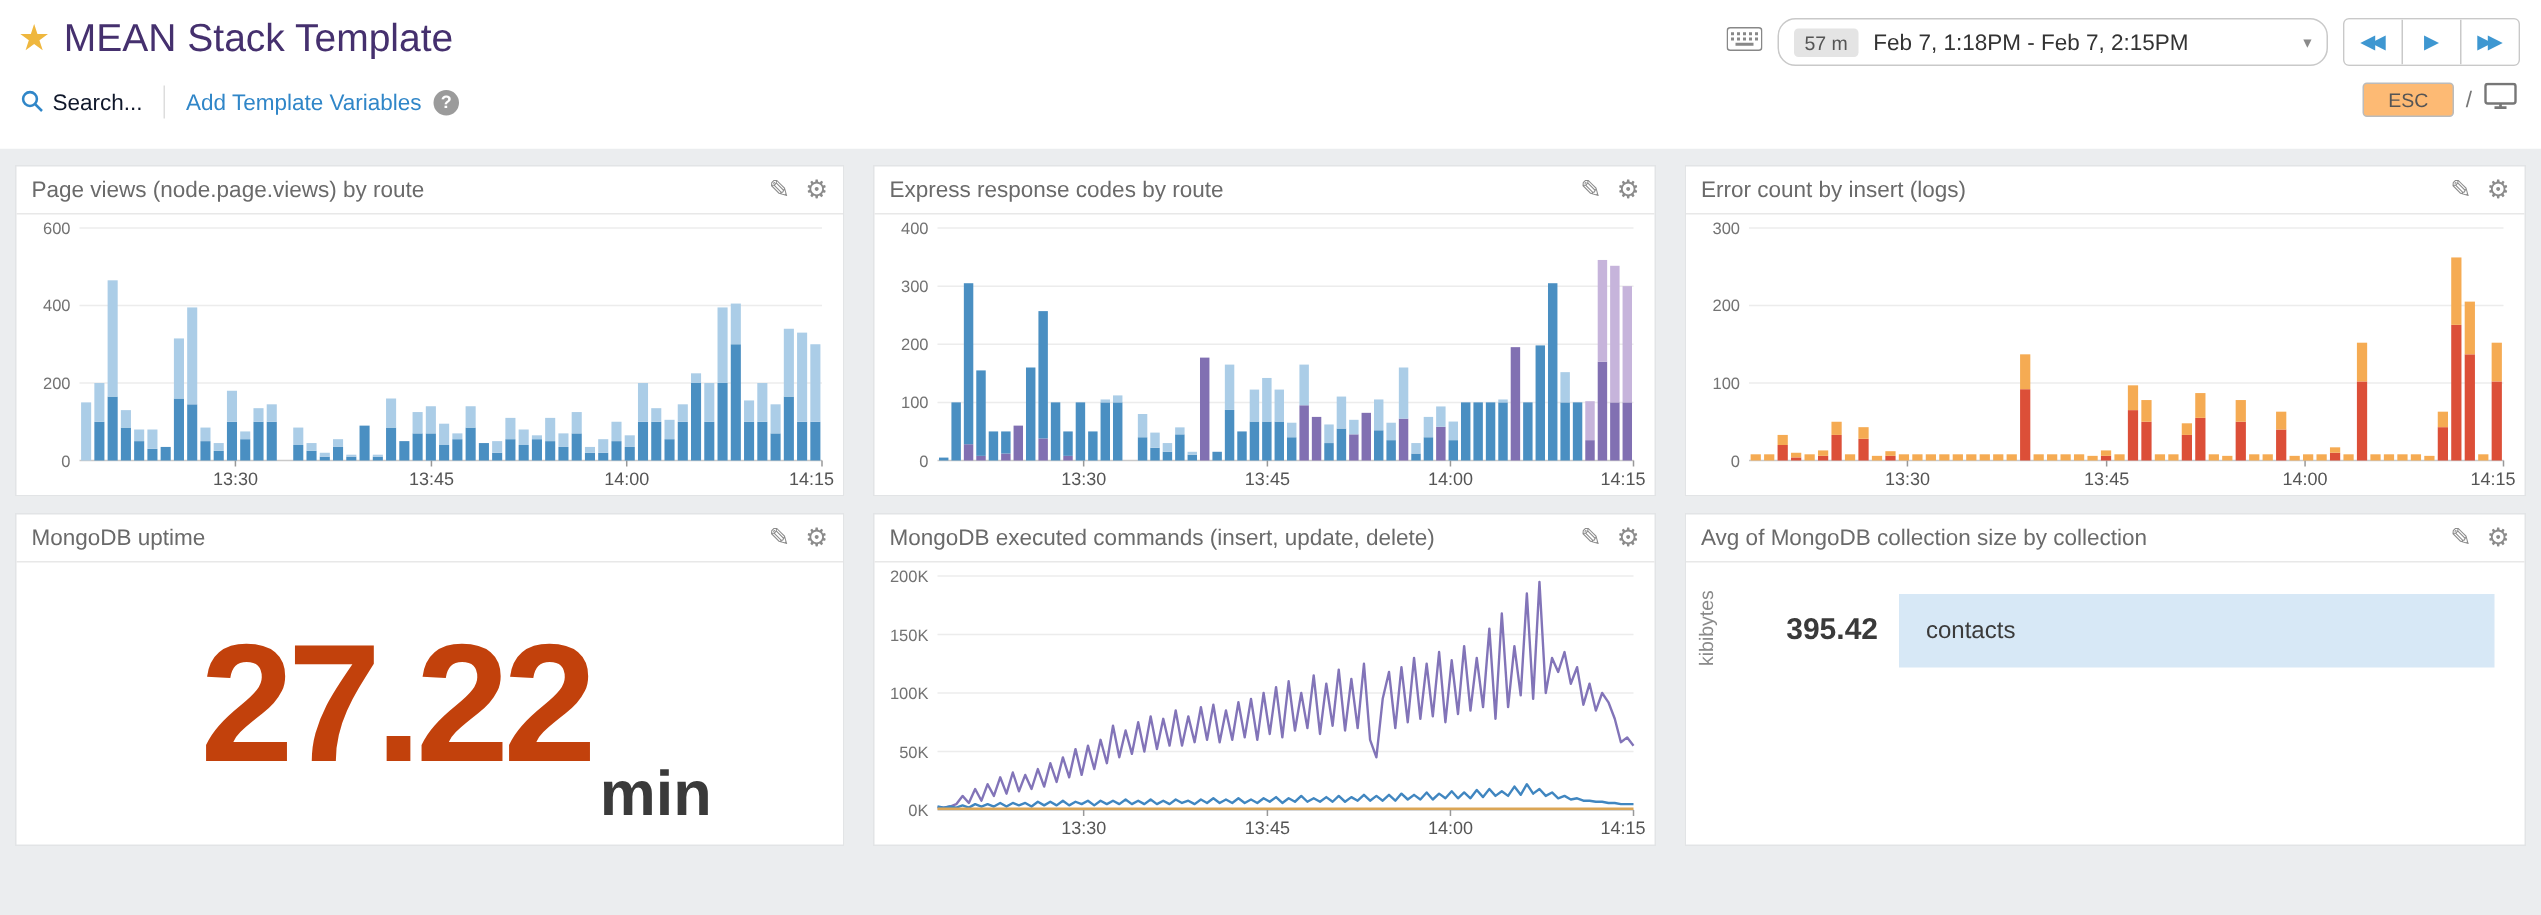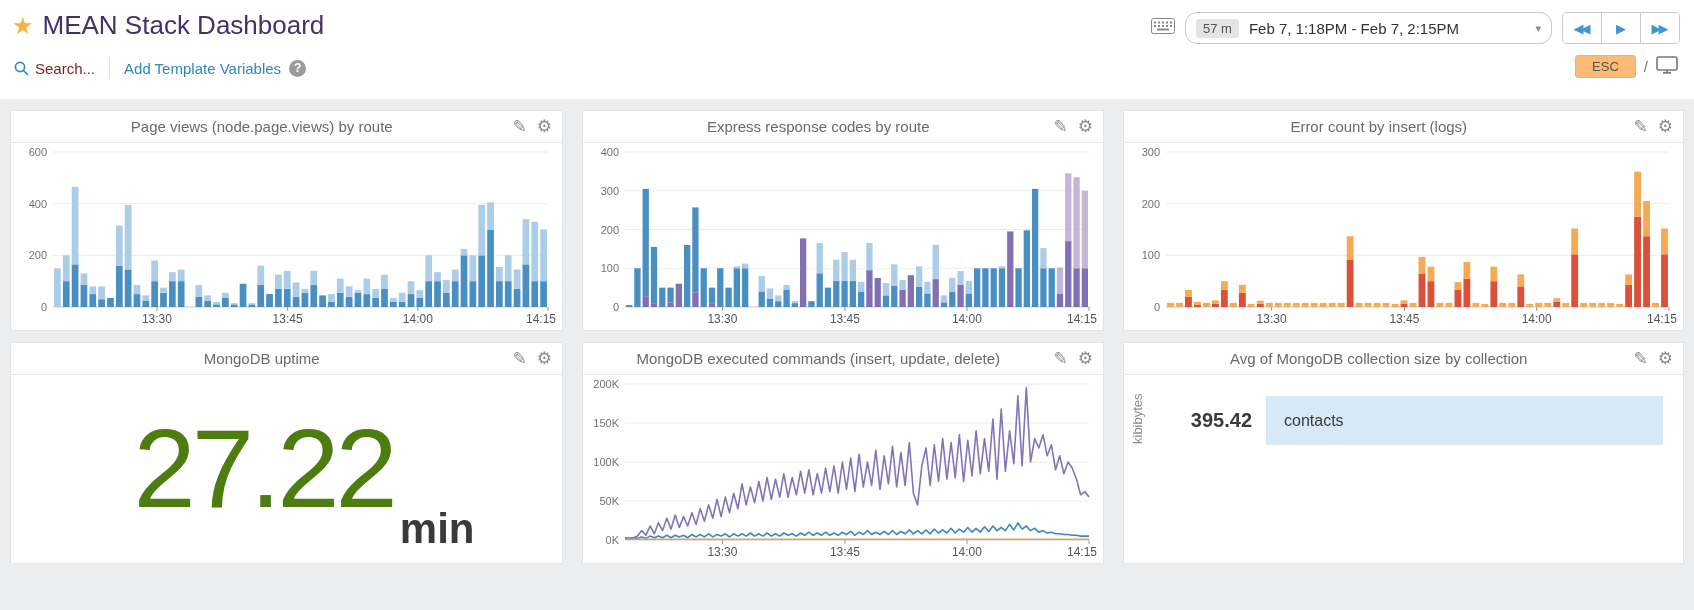--- a/index.html
+++ b/index.html
@@ -3,21 +3,21 @@
 <meta charset="utf-8">
 <style>
   html,body{margin:0;padding:0;background:#fff;font-family:"Liberation Sans","DejaVu Sans",sans-serif;}
   body{width:1694px;height:610px;overflow:hidden;-webkit-font-smoothing:antialiased;}
   
   .tophead{position:relative;height:99px;background:#fff;}
   .title-row{position:absolute;top:10px;left:12px;display:flex;align-items:center;}
   .star{color:#efb73e;font-size:24px;margin-right:9px;cursor:pointer;}
   .dash-title{font-size:26px;color:#45306e;font-weight:400;}
   .search-row{position:absolute;top:57px;left:14px;display:flex;align-items:center;font-size:15px;}
-  .search{color:#7f1d1d;display:flex;align-items:center;cursor:pointer;}
+  .search{color:#0f172a;display:flex;align-items:flex-start;cursor:pointer;}
   .search svg{margin-right:6px;}
   .vdiv{width:1px;height:22px;background:#ddd;margin:0 14px;}
   .tmpl{color:#3086c8;cursor:pointer;}
   .help{display:inline-block;width:17px;height:17px;border-radius:50%;background:#9b9b9b;color:#fff;
         font-size:12px;font-weight:bold;text-align:center;line-height:17px;margin-left:8px;cursor:pointer;}
   .timewrap{position:absolute;top:12px;right:14px;display:flex;align-items:center;}
   .kbd-icon{margin-right:10px;cursor:pointer;}
   .timebox{display:flex;align-items:center;border:1px solid #c9c9c9;border-radius:12px;background:#fff;
            height:30px;padding:0 10px;width:345px;cursor:pointer;}
   .dur{background:#e4e4e4;border-radius:3px;color:#555;font-size:13px;padding:2px 7px;margin-right:10px;}
@@ -29,47 +29,47 @@
   .navbtn + .navbtn{border-left:1px solid #c9c9c9;}
   .escrow{position:absolute;top:55px;right:16px;display:flex;align-items:center;}
   .escbtn{border:1px solid #bbb;border-radius:3px;background:#fdba74;color:#555;font-size:13px;
           padding:3px 16px;cursor:pointer;}
   .slash{color:#777;font-size:15px;margin:0 8px;}
   
   .board{background:#ebedef;height:511px;padding-top:11px;}
   .grid{display:grid;grid-template-columns:553px 522px 561px;grid-template-rows:221px 222px;
         gap:11px 19px;padding-left:10px;}
   .panel{background:#fff;border:1px solid #e2e4e6;box-sizing:border-box;position:relative;}
-  .phead{height:31px;border-bottom:1px solid #e8e8e8;display:flex;align-items:center;padding:0 10px;text-align:center;}
+  .phead{height:31px;border-bottom:1px solid #e8e8e8;display:flex;align-items:center;padding:0 10px;}
   .ptitle{flex:1;font-size:15px;color:#6a6a6a;white-space:nowrap;overflow:hidden;}
   .picon{color:#8b8b8b;font-size:17px;margin-left:10px;cursor:pointer;line-height:1;}
   .chart{position:absolute;top:33px;left:4px;right:4px;bottom:3px;}
   
   .bignum-wrap{position:absolute;top:31px;left:0;right:0;bottom:0;display:flex;
                align-items:center;justify-content:center;}
-  .bignum{font-size:112px;font-weight:normal;color:#4d7c0f;letter-spacing:-4px;line-height:1;margin-left:35px;}
+  .bignum{font-size:112px;font-weight:bold;color:#c2410c;letter-spacing:-4px;line-height:1;margin-left:35px;}
   .bigunit{font-size:42px;font-weight:bold;color:#3a3a3a;margin-left:6px;align-self:flex-end;
            padding-bottom:10px;}
   
   .toplist{position:absolute;top:31px;left:0;right:0;bottom:0;}
   .tl-unit{position:absolute;left:6px;top:70px;transform:rotate(-90deg);transform-origin:left top;
            color:#8a8a8a;font-size:13px;}
   .tl-row{display:flex;align-items:center;margin:22px 20px 0 36px;}
   .tl-value{width:92px;text-align:right;font-size:20px;font-weight:bold;color:#3a3a3a;margin-right:14px;}
   .tl-bar{flex:1;height:49px;background:#d7e8f6;display:flex;align-items:center;cursor:pointer;}
   .tl-label{font-size:16px;color:#3a3a3a;margin-left:18px;}
   svg text{font-family:"Liberation Sans","DejaVu Sans",sans-serif;}
 </style>
 </head>
 <body>
 
 <div class="tophead">
   <div class="title-row">
     <span class="star">★</span>
-    <span class="dash-title">MEAN Stack Dashboard</span>
+    <span class="dash-title">MEAN Stack Template</span>
   </div>
 
   <div class="search-row">
     <span class="search">
       <svg width="15" height="15" viewBox="0 0 15 15">
         <circle cx="6" cy="6" r="4.6" fill="none" stroke="#3086c8" stroke-width="1.7"></circle>
         <line x1="9.5" y1="9.5" x2="14" y2="14" stroke="#3086c8" stroke-width="1.7"></line>
       </svg>
       <span>Search...</span>
     </span>

